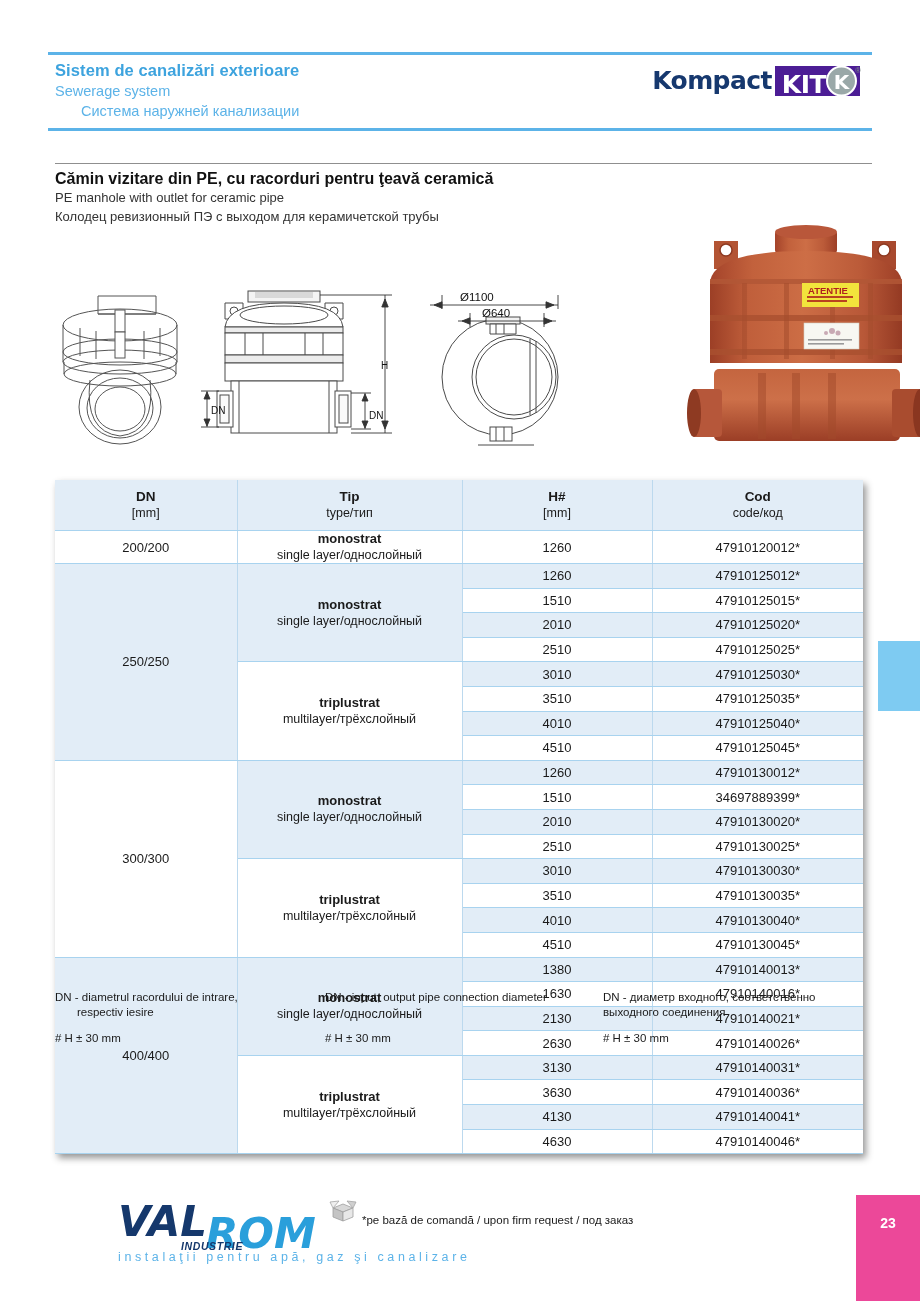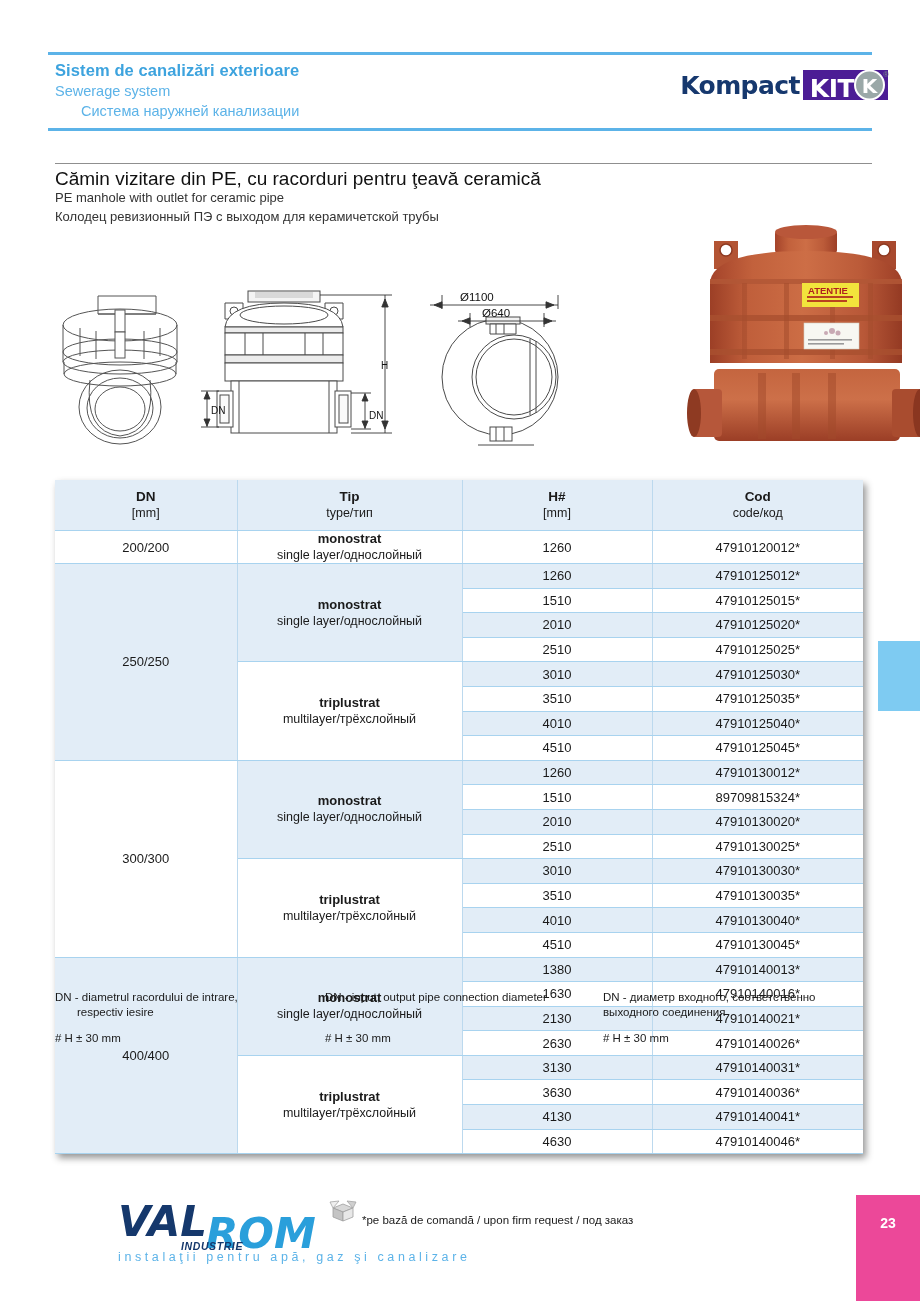--- a/index.html
+++ b/index.html
@@ -19,40 +19,40 @@
   .hdr-rule-bot {
     position: absolute; left: 48px; top: 128px; width: 824px; height: 3px;
     background: #5cb3e8;
   }
   .hdr-titles { position: absolute; left: 55px; top: 60px; }
   .hdr-l1 { font-size: 16.5px; font-weight: bold; color: #3da3de; letter-spacing: .1px; line-height: 21px; }
   .hdr-l2 { font-size: 14.5px; color: #5cb3e8; line-height: 20px; }
   .hdr-l3 { font-size: 14.5px; color: #5cb3e8; line-height: 21px; text-align: right; }
 
   
-  .kk-logo { position: absolute; right: 32px; top: 66px; height: 34px; display: flex; align-items: flex-end; }
+  .kk-logo { position: absolute; right: 60px; top: 66px; height: 34px; display: flex; align-items: flex-start; }
   .kk-word { font-size: 25px; font-weight: bold; color: #16386e; letter-spacing: -0.6px; font-family: "DejaVu Sans", sans-serif; }
   .kk-box {
     margin-left: 3px; background: #4c1d95; height: 30px; padding: 7px 34px 0 7px;
     display: flex; align-items: center; position: relative;
   }
   .kk-kit { font-size: 25px; font-weight: bold; color: #ffffff; letter-spacing: -0.5px; font-family: "DejaVu Sans", sans-serif; }
   .kk-circle {
     position: absolute; right: 3px; top: 50%; transform: translateY(-50%);
     width: 31px; height: 31px; border-radius: 50%;
     border: 2.5px solid #ffffff; background: #9aa8a8;
     display: flex; align-items: center; justify-content: center;
   }
   .kk-circle span { color: #ffffff; font-size: 20px; font-weight: bold; line-height: 1; font-family: "DejaVu Sans", sans-serif; }
   .kk-reg { position: absolute; right: -1px; top: 0px; font-size: 8px; color: #7e8c8c; }
 
   
   .ttl-rule { position: absolute; left: 55px; top: 163px; width: 817px; height: 1px; background: #8f8f8f; }
   .ttl-block { position: absolute; left: 55px; top: 169px; }
-  .ttl-1 { font-size: 19px; font-weight: normal; color: #111; line-height: 20px; }
+  .ttl-1 { font-size: 16px; font-weight: bold; color: #111; line-height: 20px; }
   .ttl-2 { font-size: 13px; color: #333; line-height: 18px; }
   .ttl-3 { font-size: 13px; color: #333; line-height: 19px; }
 
   
   .fig-area { position: absolute; left: 40px; top: 225px; width: 845px; height: 235px; }
   .fig { position: absolute; }
   .fig svg { display: block; }
   .photo { position: absolute; left: 640px; top: -2px; width: 250px; height: 240px; }
 
   
@@ -432,21 +432,21 @@
             <td class="cell dn-cell white" rowspan="8"><span class="dn-val">300/300</span></td>
             <td class="cell tip-cell blue" rowspan="4">
               <span class="tip-main">monostrat</span>
               <span class="tip-sub">single layer/однослойный</span>
             </td>
             <td class="cell blue">1260</td>
             <td class="cell blue">47910130012*</td>
           </tr>
           <tr>
             <td class="cell white">1510</td>
-            <td class="cell white">89709815324*</td>
+            <td class="cell white">34697889399*</td>
           </tr>
           <tr>
             <td class="cell blue">2010</td>
             <td class="cell blue">47910130020*</td>
           </tr>
           <tr>
             <td class="cell white">2510</td>
             <td class="cell white">47910130025*</td>
           </tr>
           <tr>

